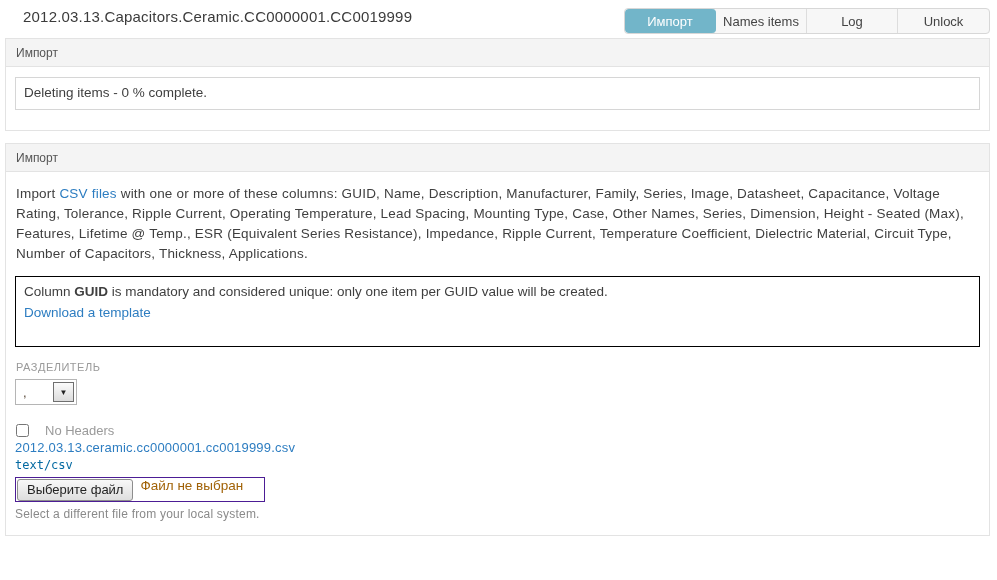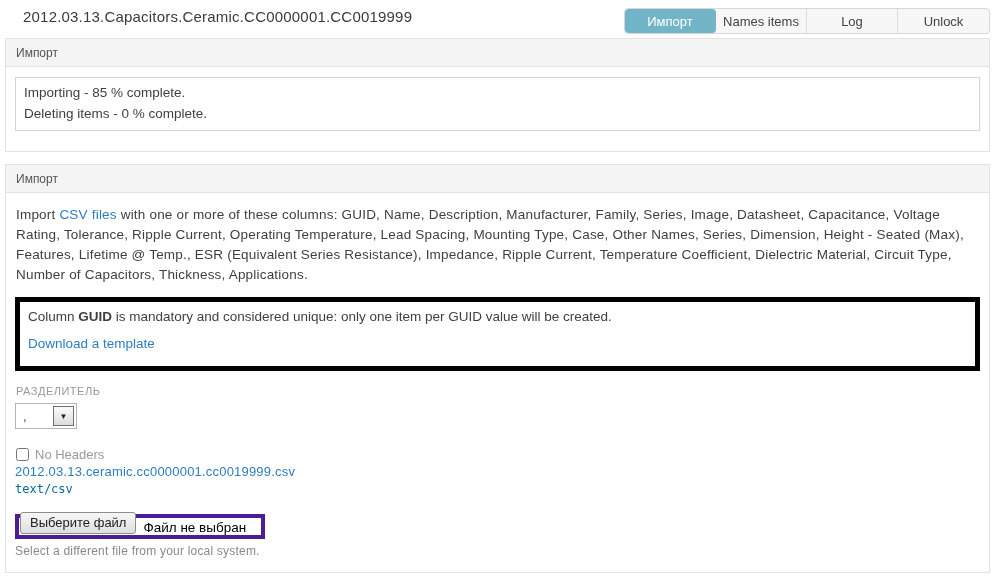--- a/index.html
+++ b/index.html
@@ -58,27 +58,27 @@
   }
 
   
   .intro {
     font-size: 13.5px; line-height: 20px; color: #3f3f3f;
     letter-spacing: 0.2px;
     margin: 2px 1px 12px;
   }
   a, .link { color: #2d7dc1; text-decoration: none; cursor: pointer; }
   .guid-box {
-    border: 5px solid #000000;
-    padding: 5px 8px 12px;
+    border: 1px solid #000000;
+    padding: 5px 8px 23px;
     font-size: 13.5px; line-height: 20px; color: #3f3f3f;
     margin-bottom: 14px;
   }
   .guid-box b { font-weight: 700; }
-  .guid-box .tmpl { display: inline-block; margin-top: 7px; }
+  .guid-box .tmpl { display: inline-block; margin-top: 1px; }
 
   .field-label {
     font-size: 11px; color: #9a9a9a; letter-spacing: 0.5px;
     margin: 10px 1px 6px;
   }
 
   .select-wrap {
     display: inline-flex; align-items: center;
     width: 62px; height: 26px;
     border: 1px solid #b5b5b5; background: #fff;
@@ -88,68 +88,67 @@
   .select-value { font-size: 13px; color: #5a4a3a; flex: 1; }
   .select-btn {
     width: 21px; height: 20px; margin-right: 2px;
     border: 1px solid #6f6f6f;
     background: linear-gradient(#fbfbfb, #dcdcdc);
     display: flex; align-items: center; justify-content: center;
     font-size: 8px; color: #222;
   }
 
   .checkbox-row {
-    display: flex; align-items: center; gap: 6px;
+    display: flex; align-items: center; gap: 16px;
     margin: 18px 1px 2px;
     font-size: 13px; color: #9a9a9a;
   }
   .checkbox-row input { width: 13px; height: 13px; }
 
   .file-link { font-size: 13px; letter-spacing: 0.2px; }
   .file-size { font-size: 12px; color: #666; margin-top: 4px; }
   .file-mime {
     font-family: "DejaVu Sans Mono", "Liberation Mono", monospace;
     font-size: 12px; color: #0369a1; margin-top: 3px;
   }
 
   .file-input {
-    margin-top: 18px;
+    margin-top: 5px;
     width: 250px; height: 25px;
-    border: 4px solid #4c1d95;
-    display: flex; align-items: flex-end;
+    border: 1px solid #4c1d95;
+    display: flex; align-items: flex-start;
     background: #fff;
   }
   .choose-btn {
     margin: 1px; padding: 2px 9px 3px;
     border: 1px solid #8d8d8d; border-radius: 3px;
     background: linear-gradient(#f8f8f8, #dedede);
     font-size: 13px; color: #222; white-space: nowrap;
     font-family: inherit; cursor: pointer;
   }
-  .no-file { font-size: 13.5px; color: #000000; margin-left: 6px; white-space: nowrap; }
+  .no-file { font-size: 13.5px; color: #a16207; margin-left: 6px; white-space: nowrap; }
   .file-help { font-size: 12px; color: #8a8a8a; margin-top: 5px; letter-spacing: 0.2px; }
 </style>
 </head>
 <body>
 
 <div class="topbar">
   <div class="page-title">2012.03.13.Capacitors.Ceramic.CC0000001.CC0019999</div>
   <div class="tabbar">
     <div class="tab active">Импорт</div>
     <div class="tab">Names items</div>
     <div class="tab">Log</div>
     <div class="tab">Unlock</div>
   </div>
 </div>
 
 <div class="panel">
   <div class="panel-header">Импорт</div>
   <div class="panel-body">
     <div class="status-box">
-      <div>Importing - 85 % complete.</div>
       <div>Deleting items - 0 % complete.</div>
     </div>
   </div>
 </div>
 
 <div class="panel">
   <div class="panel-header">Импорт</div>
   <div class="panel-body">
 
     <div class="intro"><span>Import </span><a class="link">CSV files</a><span> with one or more of these columns: GUID, Name, Description, Manufacturer, Family, Series, Image, Datasheet, Capacitance, Voltage Rating, Tolerance, Ripple Current, Operating Temperature, Lead Spacing, Mounting Type, Case, Other Names, Series, Dimension, Height - Seated (Max), Features, Lifetime @ Temp., ESR (Equivalent Series Resistance), Impedance, Ripple Current, Temperature Coefficient, Dielectric Material, Circuit Type, Number of Capacitors, Thickness, Applications.</span></div>

